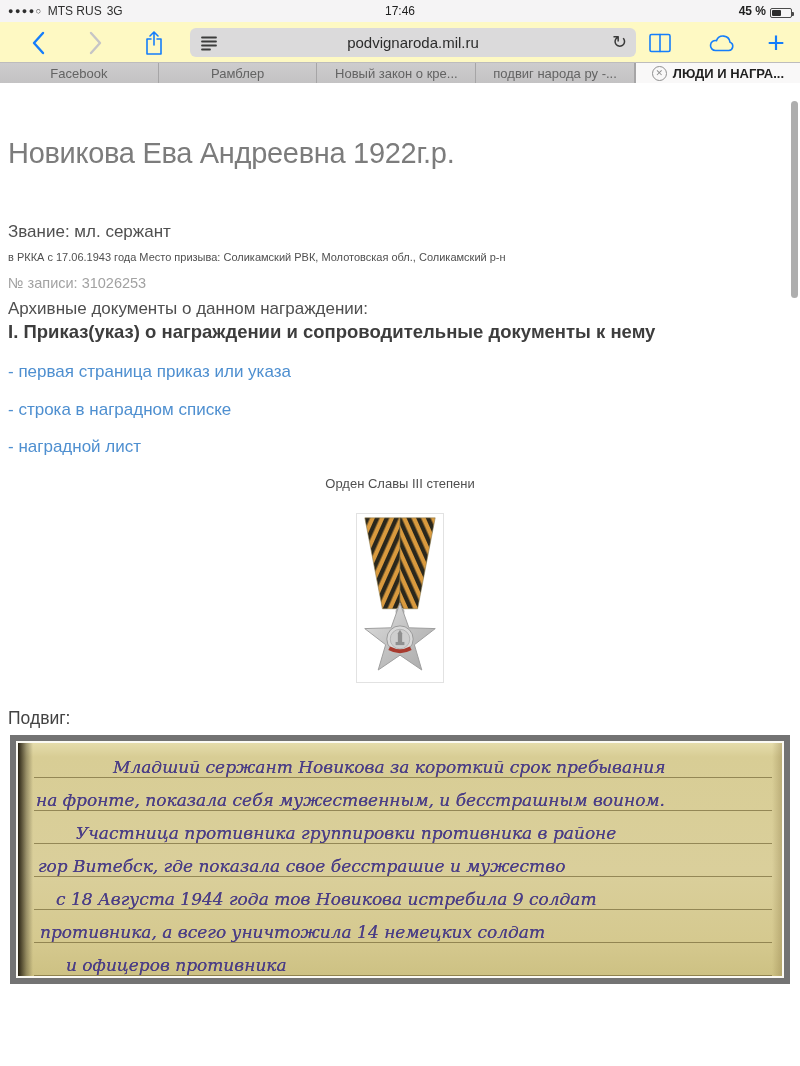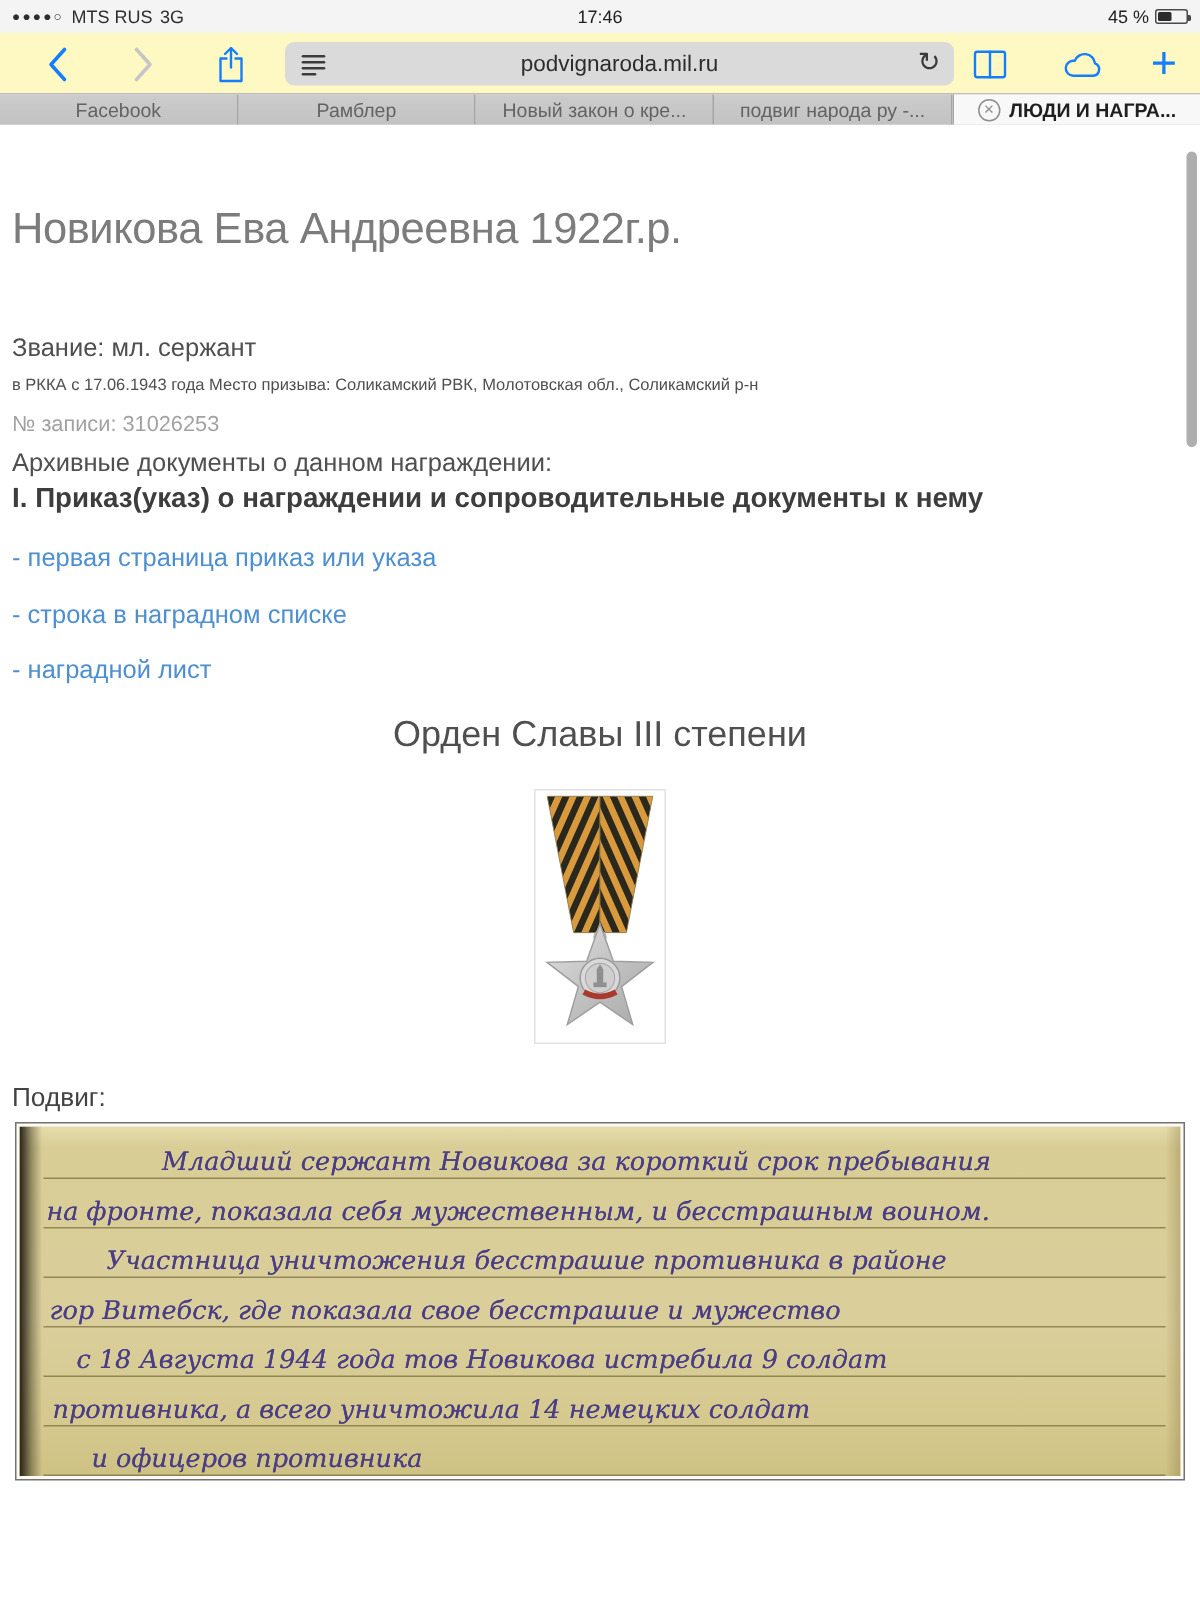--- a/index.html
+++ b/index.html
@@ -14,21 +14,21 @@
   
   .status-bar {
     position:absolute; top:0; left:0; right:0; height:22px;
     background:#f5f4f5; color:#2e2e2e; font-size:12px;
     display:flex; align-items:center;
   }
   .sb-left { position:absolute; left:8px; display:flex; align-items:center; gap:5px; }
   .sb-signal { font-size:9px; letter-spacing:1.5px; color:#2e2e2e; }
   .sb-carrier, .sb-network { font-size:12px; color:#2e2e2e; }
   .sb-time { position:absolute; left:0; right:0; text-align:center; font-size:12px; color:#1f1f1f; }
-  .sb-right { position:absolute; right:8px; display:flex; align-items:center; gap:4px; }
+  .sb-right { position:absolute; right:8px; display:flex; align-items:flex-end; gap:4px;font-weight:bold; }
   .sb-batt-pct { font-size:12px; color:#1f1f1f; }
   .battery { position:relative; width:22px; height:10px; border:1px solid #4a4a4a; border-radius:2px; }
   .battery .fill { position:absolute; left:1px; top:1px; bottom:1px; width:45%; background:#2c2c2c; border-radius:1px; }
   .battery .nub { position:absolute; right:-3px; top:2.5px; width:2px; height:4px; background:#4a4a4a; border-radius:0 1px 1px 0; }
 
   
   .toolbar {
     position:absolute; top:22px; left:0; right:0; height:41px;
     background:#fef9c3; border-bottom:1px solid #bdbcbd;
   }
@@ -73,26 +73,26 @@
   
   .content { position:absolute; top:97px; left:0; right:0; bottom:0; background:#fff; padding:0 8px; }
   .page-title { margin-top:40px; font-size:29px; font-weight:400; color:#7c7c7c; letter-spacing:-0.3px; }
   .rank    { margin-top:52px; font-size:17px; color:#4f4f4f; }
   .service { margin-top:9px;  font-size:11px; color:#4f4f4f; }
   .record  { margin-top:12px; font-size:14.5px; color:#a2a2a2; }
   .archive { margin-top:8px;  font-size:17px; color:#4f4f4f; }
   .order-heading { margin-top:2px; font-size:18.5px; font-weight:700; color:#3d3d3d; }
   .links { margin-top:19px; }
   .link  { font-size:17px; color:#4e8fd0; margin-bottom:17.5px; cursor:pointer; width:max-content; }
-  .award-title { margin-top:19px; text-align:center; font-size:24px; color:#4f4f4f; }
+  .award-title { margin-top:19px; text-align:center; font-size:13px; color:#4f4f4f; }
   .medal-box { margin:22px auto 0; width:88px; height:170px; border:1px solid #e2e2e2; background:#fff; display:flex; align-items:center; justify-content:center; }
   .podvig { margin-top:25px; font-size:17.5px; color:#434343; }
 
   
-  .paper-wrap { margin:6px 2px 0; border:1px solid #737373; background:#fbfaf4; padding:2px; }
+  .paper-wrap { margin:6px 2px 0; border:6px solid #737373; background:#fbfaf4; padding:2px; }
   .paper {
     position:relative; height:233px; overflow:hidden;
     background:linear-gradient(180deg,#e5dcab 0%,#d8cd95 6%,#dacf9b 55%,#d5c98f 85%,#cdc183 100%);
   }
   .paper::before { content:''; position:absolute; left:0; top:0; bottom:0; width:15px;
     background:linear-gradient(90deg, rgba(30,24,12,0.95), rgba(30,24,12,0.35) 55%, rgba(30,24,12,0)); z-index:2; }
   .paper::after { content:''; position:absolute; right:0; top:0; bottom:0; width:10px;
     background:linear-gradient(270deg, rgba(120,100,50,0.30), rgba(120,100,50,0)); }
   .doc-line { position:relative; height:33px; }
   .doc-line:first-child { margin-top:5px; }
@@ -258,21 +258,21 @@
           <div class="doc-line">
             <span class="rule"></span>
             <span class="txt">Младший сержант Новикова за короткий срок пребывания</span>
           </div>
           <div class="doc-line">
             <span class="rule"></span>
             <span class="txt">на фронте, показала себя мужественным, и бесстрашным воином.</span>
           </div>
           <div class="doc-line">
             <span class="rule"></span>
-            <span class="txt">Участница уничтожения бесстрашие противника в районе</span>
+            <span class="txt">Участница противника группировки противника в районе</span>
           </div>
           <div class="doc-line">
             <span class="rule"></span>
             <span class="txt">гор Витебск, где показала свое бесстрашие и мужество</span>
           </div>
           <div class="doc-line">
             <span class="rule"></span>
             <span class="txt">с 18 Августа 1944 года тов Новикова истребила 9 солдат</span>
           </div>
           <div class="doc-line">

